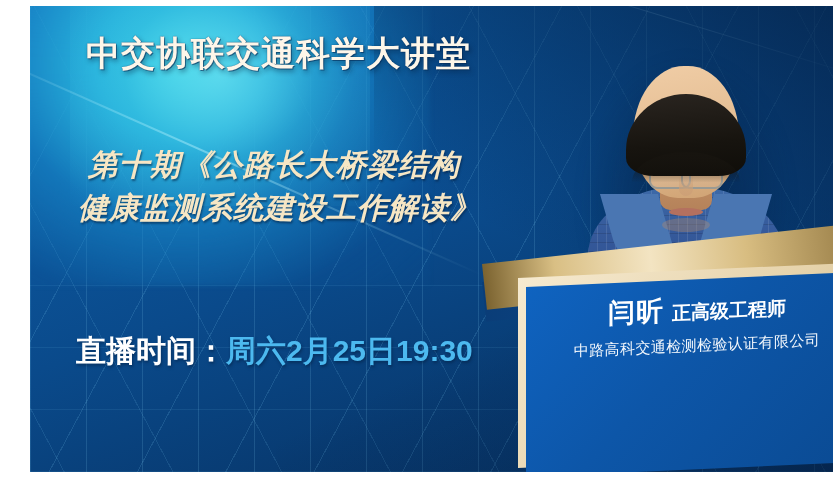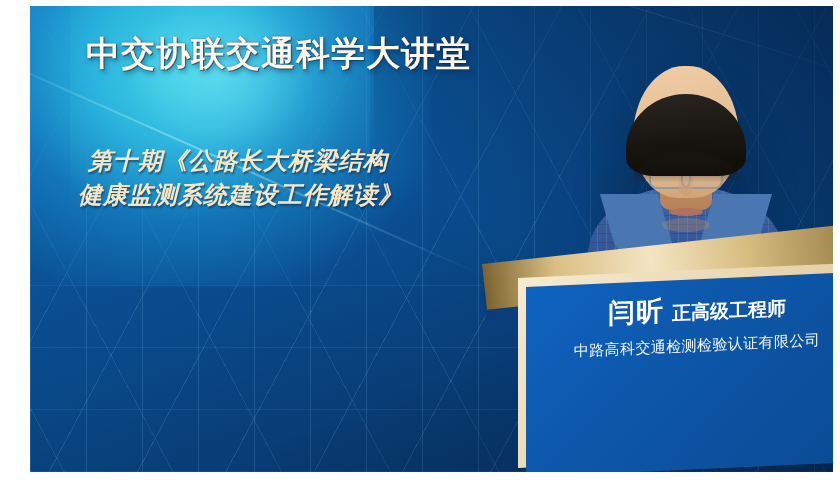--- a/index.html
+++ b/index.html
@@ -177,21 +177,21 @@
       0 0 1px rgba(10,50,95,0.9),
       1px 1px 0 rgba(8,44,86,0.55),
       2px 3px 5px rgba(4,28,60,0.45);
     white-space:nowrap;
   }
 
   
   .subtitle{
     position:absolute;left:58px;top:138px;
     font-style:italic;font-weight:bold;
-    font-size:24px;line-height:1.42;
+    font-size:30px;line-height:1.42;
     color:#f6e6c4;
     letter-spacing:1px;
     text-shadow:1px 2px 2px rgba(5,32,66,0.55);
     white-space:nowrap;
   }
   .subtitle .l2{margin-left:-10px;display:block;text-align:center;}
 
   
   .livetime{
     position:absolute;left:46px;top:325px;
@@ -249,20 +249,23 @@
     <div class="gold-band-dark"></div>
     <div class="gold-band"></div>
 
     <div class="headline">中交协联交通科学大讲堂</div>
 
     <div class="subtitle">
       <span class="l1">第十期《公路长大桥梁结构</span>
       <span class="l2">健康监测系统建设工作解读》</span>
     </div>
 
+    <div class="livetime">
+      <span class="lt-label">直播时间：</span><span class="lt-value">周六2月25日19:30</span>
+    </div>
 
     <div class="sp-wrap">
       <div class="sp-gold"></div>
       <div class="sp-body"></div>
       <div class="sp-text">
         <div class="sp-line1">
           <span class="sp-name">闫昕</span><span class="sp-title">正高级工程师</span>
         </div>
         <div class="sp-org">中路高科交通检测检验认证有限公司</div>
       </div>

